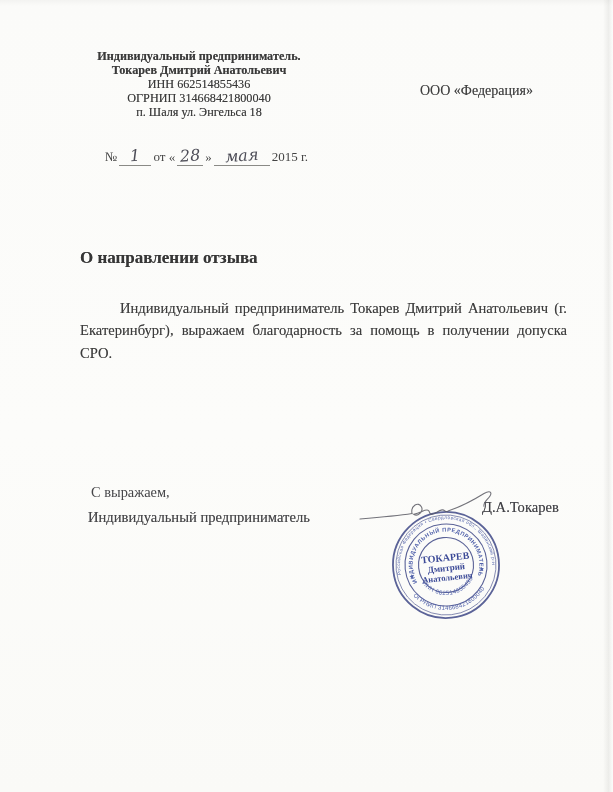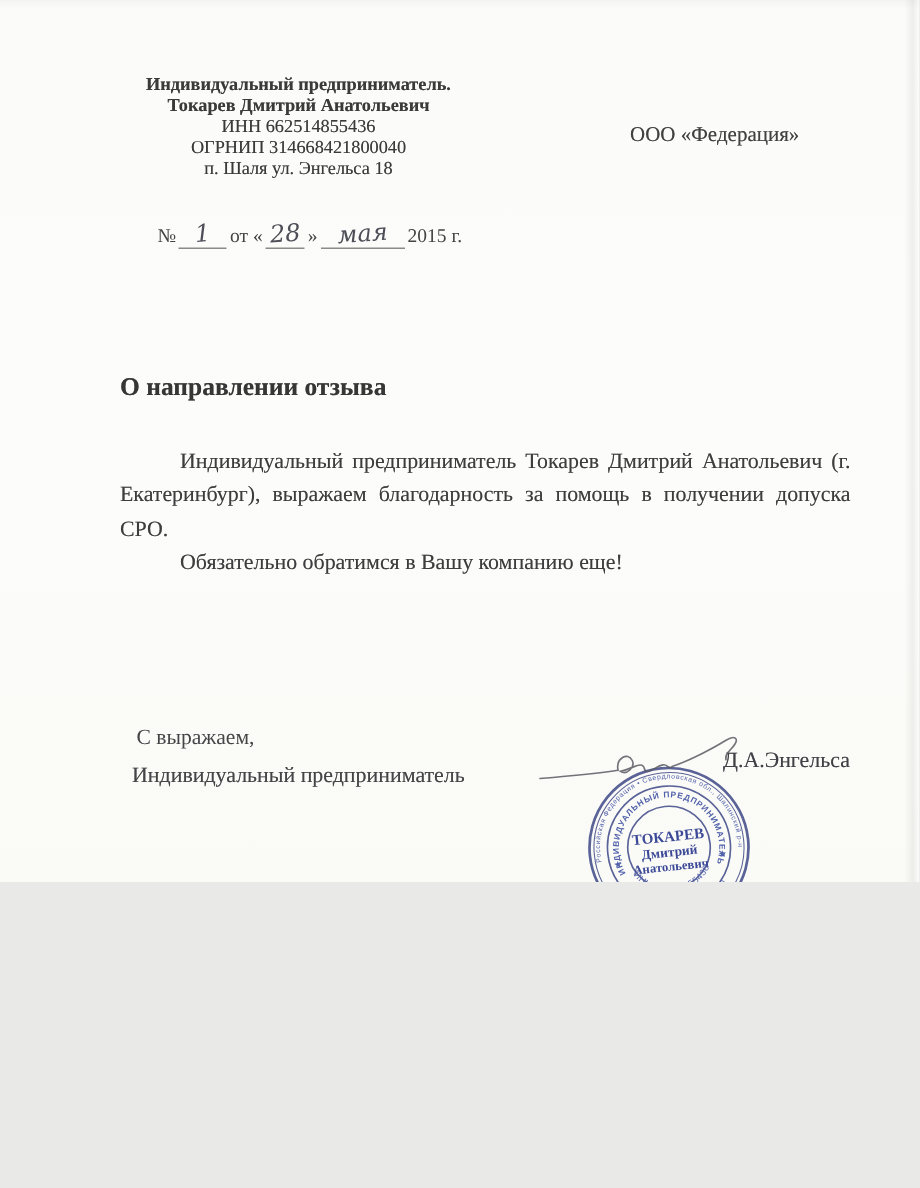--- a/index.html
+++ b/index.html
@@ -2,21 +2,21 @@
 <html lang="ru"><head>
 <meta charset="utf-8">
 <style>
   html,body{margin:0;padding:0;}
   body{
     width:613px;height:792px;
     font-family:"Liberation Serif", serif;
     background:#e9e9e7;
   }
   .page{
-    position:relative;width:613px;height:588px;overflow:hidden;
+    position:relative;width:613px;height:792px;overflow:hidden;
     background:linear-gradient(180deg,#fbfbf9 0%,#fcfcfa 55%,#fafaf7 100%);
     color:#3b3b3b;
   }
   .scan-edge-right{
     position:absolute;top:0;right:0;width:10px;height:100%;
     background:linear-gradient(90deg,rgba(0,0,0,0) 0%,rgba(120,120,115,0.10) 55%,rgba(255,255,255,0.4) 100%);
   }
   .scan-edge-top{
     position:absolute;top:0;left:0;width:100%;height:6px;
     background:linear-gradient(180deg,rgba(140,140,135,0.07),rgba(0,0,0,0));
@@ -95,26 +95,25 @@
     <span class="slot slot-day"><span class="hand">28</span></span>
     <span class="printed">»</span>
     <span class="slot slot-month"><span class="hand">мая</span></span>
     <span class="printed">2015 г.</span>
   </div>
 
   <div class="subject">О направлении отзыва</div>
 
   <div class="body-text">
     <p>Индивидуальный предприниматель Токарев Дмитрий Анатольевич (г. Екатеринбург), выражаем благодарность за помощь в получении допуска СРО.</p>
-    <p>Обязательно обратимся в Вашу компанию еще!</p>
   </div>
 
   <div class="closing-regards">С выражаем,</div>
   <div class="closing-title">Индивидуальный предприниматель</div>
-  <div class="signer-name">Д.А.Энгельса</div>
+  <div class="signer-name">Д.А.Токарев</div>
 
   <div class="stamp-wrap">
     <svg width="116" height="116" viewBox="0 0 116 116">
       <defs>
         <path id="arcOuterTop" d="M 22.8 87.6 A 46 46 0 1 1 93.2 87.6" fill="none"></path>
         <path id="arcOuterBottom" d="M 13 58 A 45 45 0 0 0 103 58" fill="none"></path>
         <path id="arcMidTop" d="M 29 74.8 A 33.5 33.5 0 1 1 87 74.8" fill="none"></path>
         <path id="arcMidBottom" d="M 28 58 A 30 30 0 0 0 88 58" fill="none"></path>
       </defs>
       <g stroke="#3a4484" fill="none" opacity="0.9">

